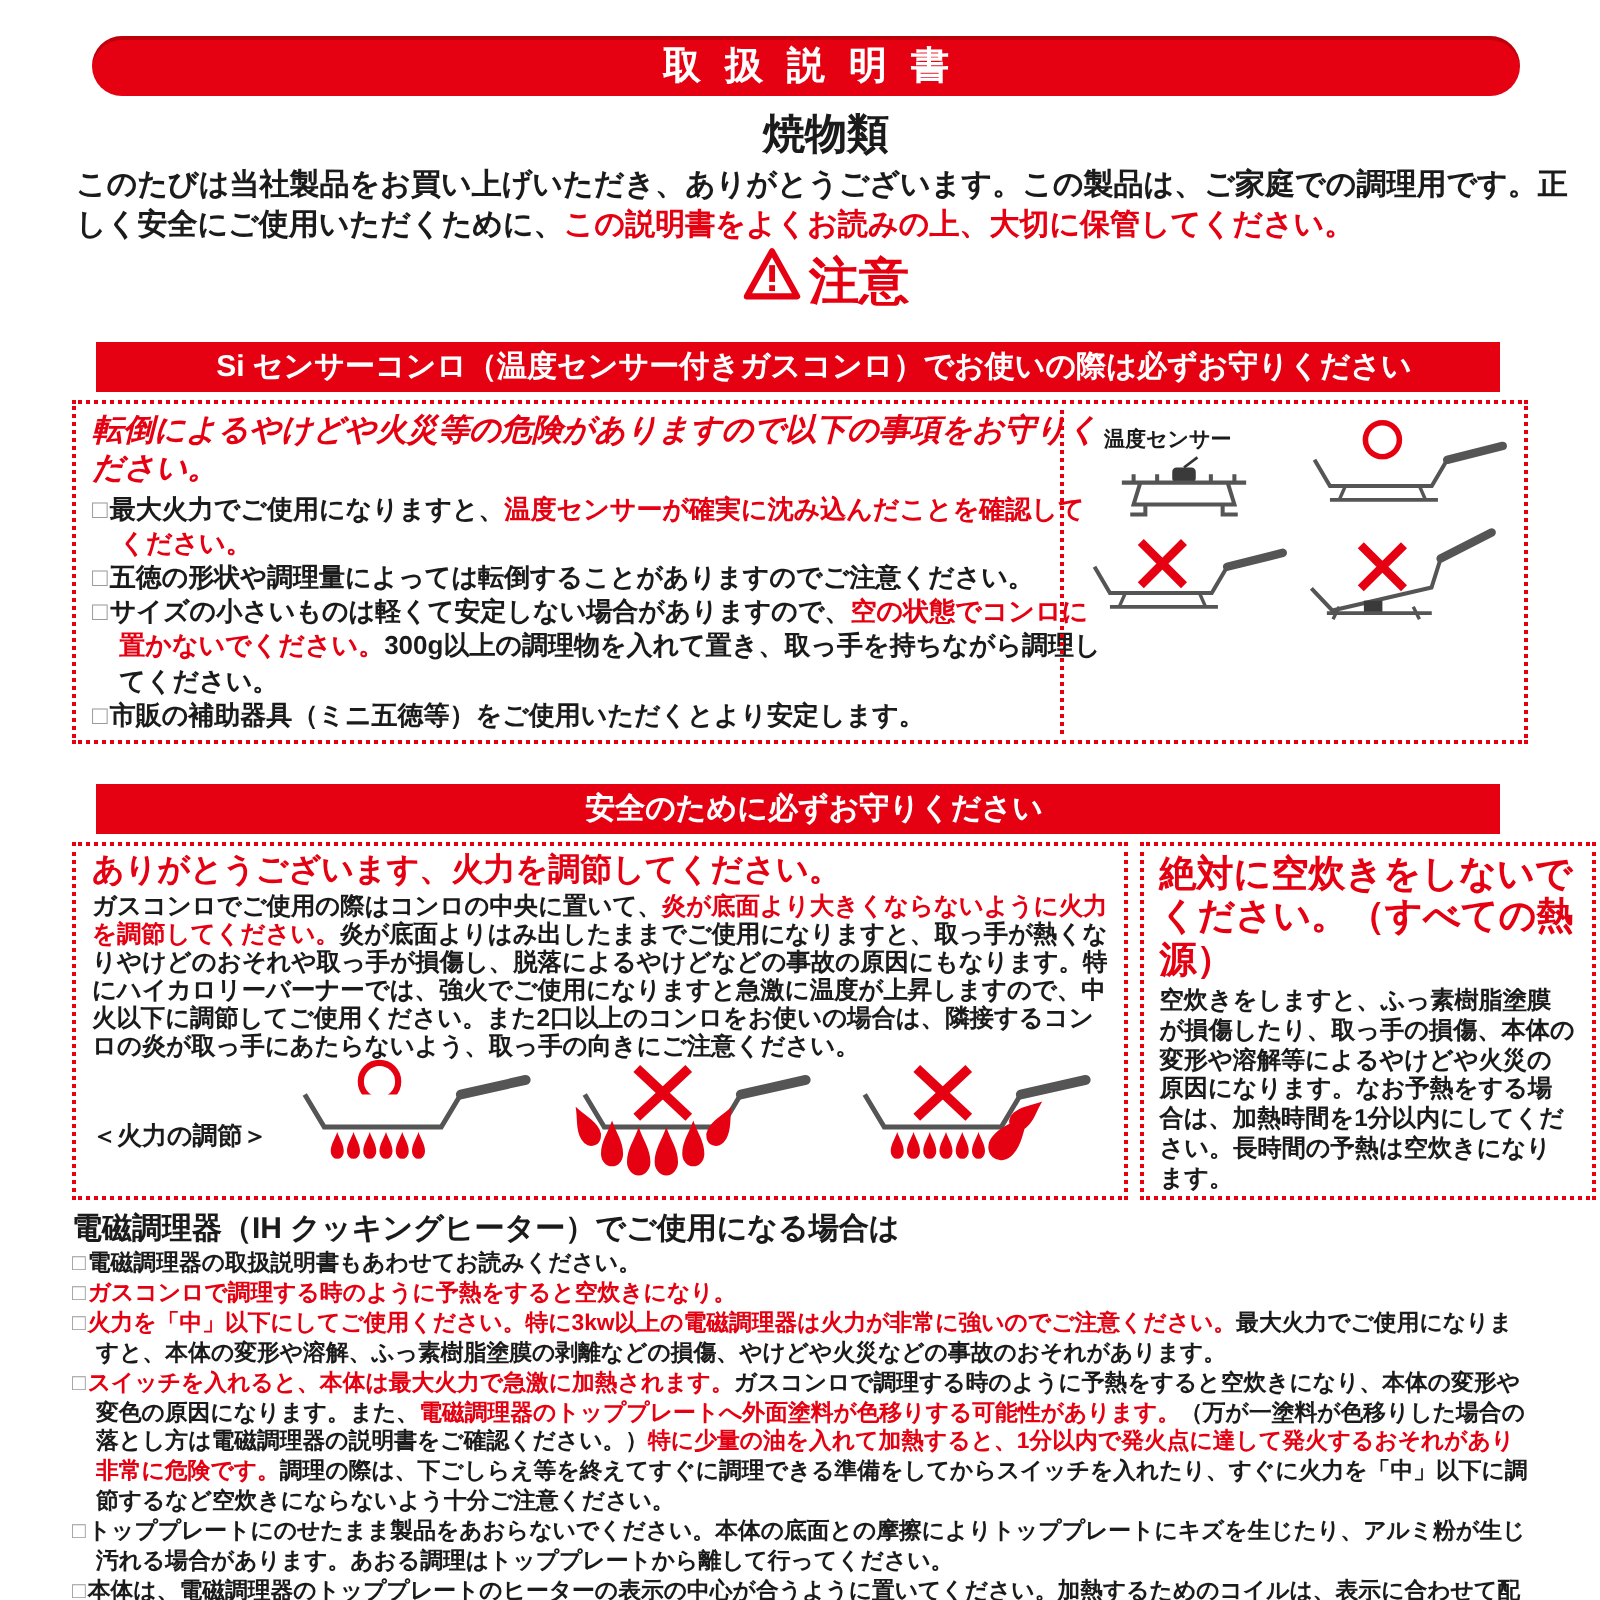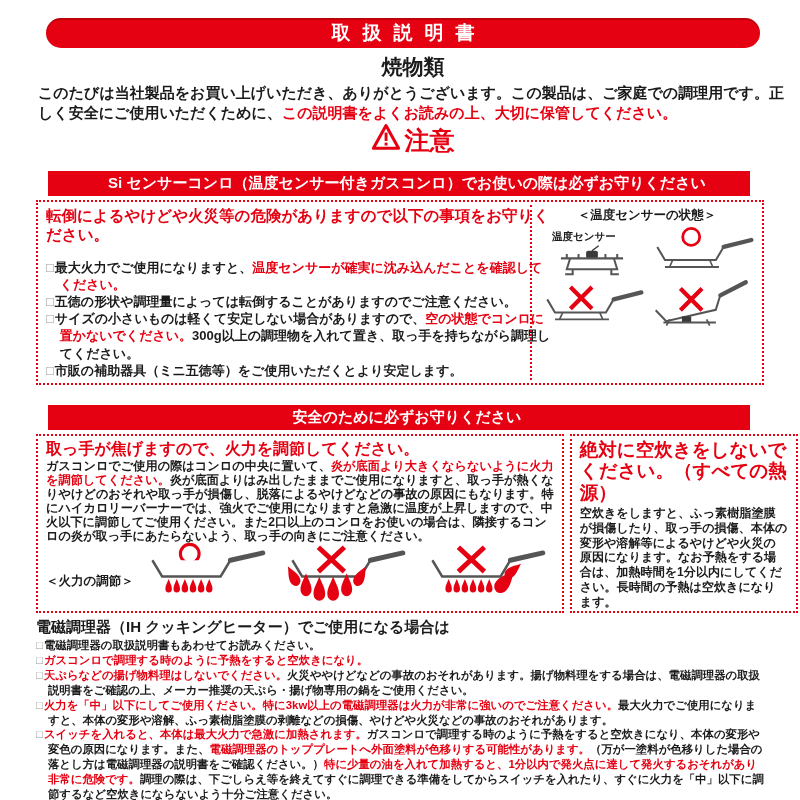--- a/index.html
+++ b/index.html
@@ -33,21 +33,21 @@
   .redbar{
     margin:0 40px 0 12px;height:25px;background:var(--red);
     display:flex;align-items:center;justify-content:center;
     color:#fff;font-weight:700;font-size:15px;padding-left:16px;
   }
 
   .dotbox{
     border:2px dotted var(--red);margin:4px 26px 0 0;
     padding:4px 8px 4px 8px;box-sizing:border-box;position:relative;
   }
-  .box-title-red{ color:var(--red);font-weight:700;font-size:15.5px;line-height:1.25;margin-bottom:14px; }
+  .box-title-red{ color:var(--red);font-weight:700;font-size:15.5px;line-height:1.25;margin-bottom:1px;font-style:italic; }
 
   
   .check-item{ padding-left:1.05em;text-indent:-1.05em;font-weight:700; }
   .cl-si .check-item{ font-size:13px;line-height:1.32; }
   .cl-ih .check-item{ font-size:11.4px;line-height:1.3; }
   .cb{ color:#9a9a9a;font-weight:400;margin-right:1px; }
 
   
   .si-box{ min-height:112px; }
   .si-text{ width:505px; }
@@ -107,21 +107,20 @@
       <div class="box-title-red">転倒によるやけどや火災等の危険がありますので以下の事項をお守りください。</div>
       <div class="cl-si">
           <div class="check-item"><span class="cb">□</span><span><span class="c-black">最大火力でご使用になりますと、</span><span class="c-red">温度センサーが確実に沈み込んだことを確認してください。</span></span></div>
           <div class="check-item"><span class="cb">□</span><span><span class="c-black">五徳の形状や調理量によっては転倒することがありますのでご注意ください。</span></span></div>
           <div class="check-item"><span class="cb">□</span><span><span class="c-black">サイズの小さいものは軽くて安定しない場合がありますので、</span><span class="c-red">空の状態でコンロに置かないでください。</span><span class="c-black">300g以上の調理物を入れて置き、取っ手を持ちながら調理してください。</span></span></div>
           <div class="check-item"><span class="cb">□</span><span><span class="c-black">市販の補助器具（ミニ五徳等）をご使用いただくとより安定します。</span></span></div>
         </div>
     </div>
 
     <div class="sensor-panel">
-      <div class="sensor-title">＜温度センサーの状態＞</div>
       <div class="sensor-grid">
         <div class="sensor-cell">
           <div class="sensor-label">温度センサー</div>
           <svg width="84" height="32" viewBox="0 0 100 38">
             <path d="M50,8 L58,2" stroke="#333" stroke-width="1.6"></path>
             <rect x="43" y="8" width="14" height="9" rx="2.5" fill="#3a3a3a"></rect>
             <path d="M20,17 v-5 M34,17 v-5 M66,17 v-5 M80,17 v-5" stroke="#555" stroke-width="2.4"></path>
             <line x1="13" y1="17" x2="87" y2="17" stroke="#555" stroke-width="2.6"></line>
             <path d="M24,17 L20,30 L80,30 L76,17" fill="none" stroke="#555" stroke-width="2.4"></path>
             <path d="M27,30 v6 h-9 M73,30 v6 h9" fill="none" stroke="#555" stroke-width="2.4"></path>
@@ -160,21 +159,21 @@
       </div>
     </div>
   </div>
 
   <div class="redbar" style="margin-top:20px">
     <span>安全のために必ずお守りください</span>
   </div>
 
   <div class="safety-row">
     <div class="safety-left">
-      <div class="handle-title">取っ手が焦げますので、火力を調節してください。</div>
+      <div class="handle-title">ありがとうございます、火力を調節してください。</div>
       <div class="handle-body"><span class="c-black">ガスコンロでご使用の際はコンロの中央に置いて、</span><span class="c-red">炎が底面より大きくならないように火力を調節してください。</span><span class="c-black">炎が底面よりはみ出したままでご使用になりますと、取っ手が熱くなりやけどのおそれや取っ手が損傷し、脱落によるやけどなどの事故の原因にもなります。特にハイカロリーバーナーでは、強火でご使用になりますと急激に温度が上昇しますので、中火以下に調節してご使用ください。また2口以上のコンロをお使いの場合は、隣接するコンロの炎が取っ手にあたらないよう、取っ手の向きにご注意ください。</span></div>
       <div class="flame-row">
         <span class="flame-label">＜火力の調節＞</span>
         <svg width="136" height="52" viewBox="0 0 160 64">
           <circle cx="60" cy="12" r="11.5" fill="none" stroke="#e50012" stroke-width="3.8"></circle>
           <path d="M14,20 L26,40 L98,40 L110,20" fill="#fff" stroke="#555" stroke-width="3"></path>
           <path d="M110,20 L150,11" stroke="#555" stroke-width="6" stroke-linecap="round"></path>
           <g fill="#e50012">
             <path d="M4,0 C5.5,4.5 8,7.5 8,12 A4,4.6 0 1 1 0,12 C0,7.5 2.5,4.5 4,0 Z" transform="translate(30,43)"></path>
             <path d="M4,0 C5.5,4.5 8,7.5 8,12 A4,4.6 0 1 1 0,12 C0,7.5 2.5,4.5 4,0 Z" transform="translate(40,43)"></path>
@@ -219,20 +218,20 @@
       <div class="dry-title">絶対に空炊きをしないでください。（すべての熱源）</div>
       <div class="dry-body">空炊きをしますと、ふっ素樹脂塗膜が損傷したり、取っ手の損傷、本体の変形や溶解等によるやけどや火災の原因になります。なお予熱をする場合は、加熱時間を1分以内にしてください。長時間の予熱は空炊きになります。</div>
     </div>
   </div>
 
   <div class="ih">
     <div class="ih-title">電磁調理器（IH クッキングヒーター）でご使用になる場合は</div>
     <div class="cl-ih">
         <div class="check-item"><span class="cb">□</span><span><span class="c-black">電磁調理器の取扱説明書もあわせてお読みください。</span></span></div>
         <div class="check-item"><span class="cb">□</span><span><span class="c-red">ガスコンロで調理する時のように予熱をすると空炊きになり。</span></span></div>
-        <div class="check-item"><span class="cb">□</span><span><span class="c-red">天ぷらなどの揚げ物料理はしないでください。</span><span class="c-black">火災ややけどなどの事故のおそれがあります。揚げ物料理をする場合は、電磁調理器の取扱説明書をご確認の上、メーカー推奨の天ぷら・揚げ物専用の鍋をご使用ください。</span></span></div>
         <div class="check-item"><span class="cb">□</span><span><span class="c-red">火力を「中」以下にしてご使用ください。特に3kw以上の電磁調理器は火力が非常に強いのでご注意ください。</span><span class="c-black">最大火力でご使用になりますと、本体の変形や溶解、ふっ素樹脂塗膜の剥離などの損傷、やけどや火災などの事故のおそれがあります。</span></span></div>
         <div class="check-item"><span class="cb">□</span><span><span class="c-red">スイッチを入れると、本体は最大火力で急激に加熱されます。</span><span class="c-black">ガスコンロで調理する時のように予熱をすると空炊きになり、本体の変形や変色の原因になります。また、</span><span class="c-red">電磁調理器のトッププレートへ外面塗料が色移りする可能性があります。</span><span class="c-black">（万が一塗料が色移りした場合の落とし方は電磁調理器の説明書をご確認ください。）</span><span class="c-red">特に少量の油を入れて加熱すると、1分以内で発火点に達して発火するおそれがあり非常に危険です。</span><span class="c-black">調理の際は、下ごしらえ等を終えてすぐに調理できる準備をしてからスイッチを入れたり、すぐに火力を「中」以下に調節するなど空炊きにならないよう十分ご注意ください。</span></span></div>
+        <div class="check-item"><span class="cb">□</span><span><span class="c-black">トッププレートにのせたまま製品をあおらないでください。本体の底面との摩擦によりトッププレートにキズを生じたり、アルミ粉が生じ汚れる場合があります。あおる調理はトッププレートから離して行ってください。</span></span></div>
         <div class="check-item"><span class="cb">□</span><span><span class="c-black">本体は、電磁調理器のトッププレートのヒーターの表示の中心が合うように置いてください。加熱するためのコイルは、表示に合わせて配置されています。中心からずれて本体を置くと効率が悪くなり、電力を無駄に消費する場合があります。</span></span></div>
       </div>
   </div>
 
 </div>
 
 </body></html>

